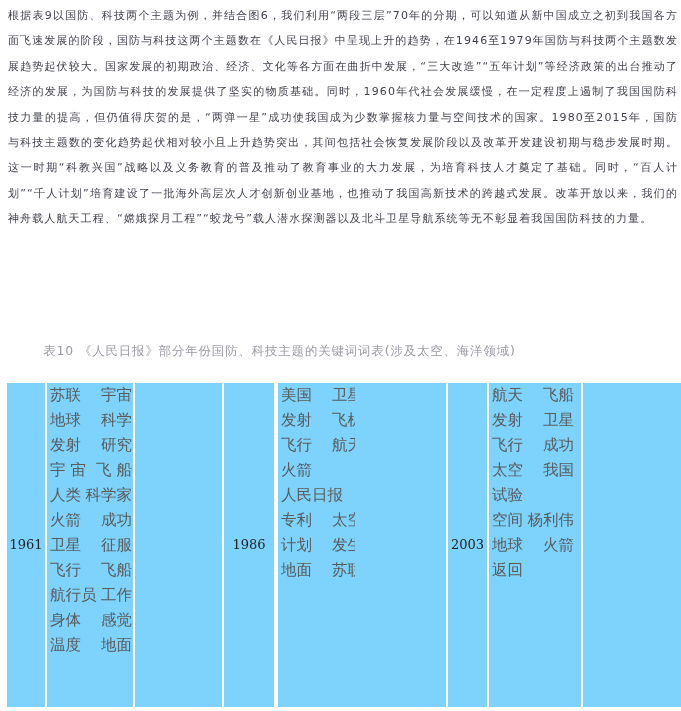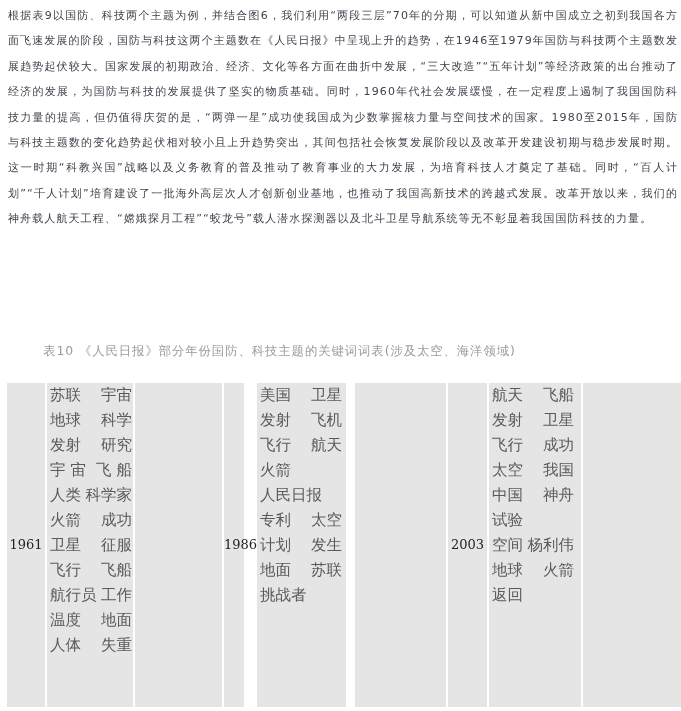--- a/index.html
+++ b/index.html
@@ -43,21 +43,21 @@
     left: 7px;
     top: 383px;
     width: 680px;
     height: 326px;
     background: #ffffff;
   }
   .col {
     position: absolute;
     top: 0;
     height: 324px;
-    background: #e5e5e5;
+    background: #7dd3fc;
     box-sizing: border-box;
   }
   .year {
     font-family: "DejaVu Serif", "Liberation Serif", serif;
     font-size: 13px;
     color: #222;
     position: absolute;
     left: 0;
     right: 0;
     text-align: center;
@@ -126,35 +126,35 @@
         </li>
         <li class="kw-row">
           <span>飞行</span>
           <span>飞船</span>
         </li>
         <li class="kw-row">
           <span>航行员</span>
           <span>工作</span>
         </li>
         <li class="kw-row">
+          <span>身体</span>
+          <span>感觉</span>
+        </li>
+        <li class="kw-row">
           <span>温度</span>
           <span>地面</span>
         </li>
-        <li class="kw-row">
-          <span>人体</span>
-          <span>失重</span>
-        </li>
       </ul>
   </div>
   <div class="col" style="left:128px;width:87px;"></div>
 
-  <div class="col" style="left:217px;width:20px;">
+  <div class="col" style="left:217px;width:50px;">
     <span class="year" style="top:154px;">1986</span>
   </div>
-  <div class="col" style="left:250px;width:89px;padding-left:24px;">
+  <div class="col" style="left:271px;width:89px;padding-left:24px;">
     <ul class="kw-list">
         <li class="kw-row">
           <span>美国</span>
           <span>卫星</span>
         </li>
         <li class="kw-row">
           <span>发射</span>
           <span>飞机</span>
         </li>
         <li class="kw-row">
@@ -172,23 +172,20 @@
           <span>太空</span>
         </li>
         <li class="kw-row">
           <span>计划</span>
           <span>发生</span>
         </li>
         <li class="kw-row">
           <span>地面</span>
           <span>苏联</span>
         </li>
-        <li class="kw-row single">
-          <span>挑战者</span>
-        </li>
       </ul>
   </div>
   <div class="col" style="left:348px;width:91px;"></div>
 
   <div class="col" style="left:441px;width:39px;">
     <span class="year" style="top:154px;">2003</span>
   </div>
   <div class="col" style="left:482px;width:92px;">
     <ul class="kw-list">
         <li class="kw-row">
@@ -200,24 +197,20 @@
           <span>卫星</span>
         </li>
         <li class="kw-row">
           <span>飞行</span>
           <span>成功</span>
         </li>
         <li class="kw-row">
           <span>太空</span>
           <span>我国</span>
         </li>
-        <li class="kw-row">
-          <span>中国</span>
-          <span>神舟</span>
-        </li>
         <li class="kw-row single">
           <span>试验</span>
         </li>
         <li class="kw-row">
           <span>空间</span>
           <span>杨利伟</span>
         </li>
         <li class="kw-row">
           <span>地球</span>
           <span>火箭</span>

